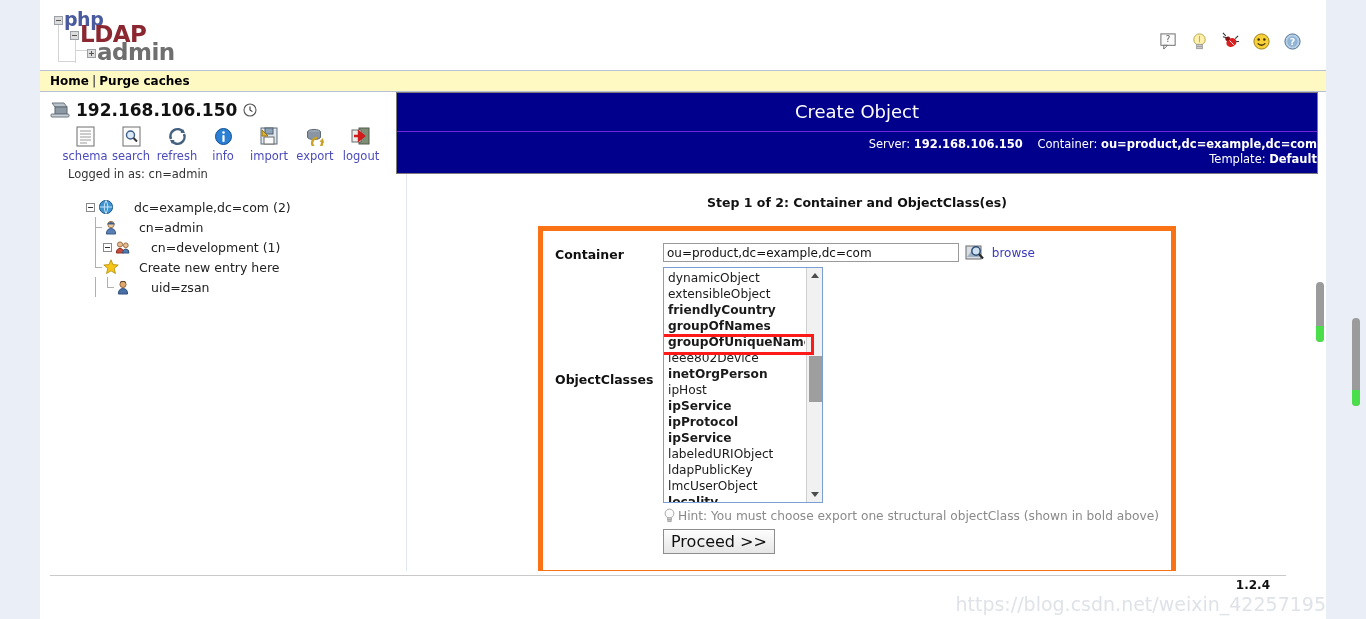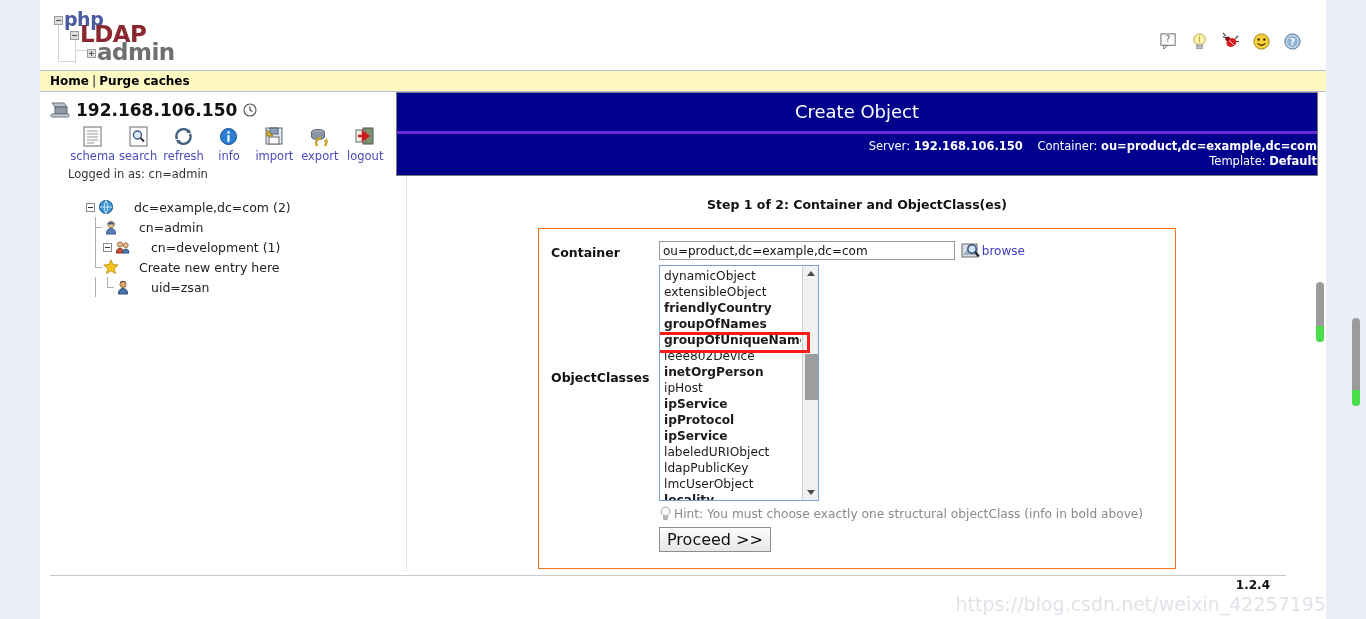--- a/index.html
+++ b/index.html
@@ -102,21 +102,21 @@
     padding:8px 0 0 10px;
     background:#ffffff;
     overflow:hidden;
   }
   #server-line {
     display:flex; align-items:center; gap:6px;
     font-size:17px; font-weight:bold; color:#111;
     margin-bottom:4px;
   }
   #toolbar {
-    display:flex; margin:4px 0 0 20px;
+    display:flex; margin:4px 0 0 12px;
   }
   .tb-item {
     width:46px; text-align:center;
     cursor:pointer;
   }
   .tb-ico { height:24px; display:flex; align-items:center; justify-content:center; }
   .tb-lbl { font-size:11.5px; color:#4b4bbd; margin-top:1px; }
   #loggedin {
     margin:4px 0 0 18px;
     font-size:11.5px; color:#333;
@@ -174,21 +174,21 @@
 
   #page-header {
     background:#00008c;
     border:1px solid #7a7a7a;
     color:#fff;
   }
   #page-title {
     text-align:center;
     font-size:18px;
     padding:8px 0 9px;
-    border-bottom:3px solid #6d28d9;
+    border-bottom:1px solid #6d28d9;
   }
   #page-sub {
     text-align:right;
     font-size:11.5px;
     padding:5px 0 6px;
     line-height:15px;
   }
   #page-sub b { color:#fff; }
   #page-sub .lbl { font-weight:normal; }
 
@@ -196,21 +196,21 @@
     text-align:center;
     font-weight:bold;
     font-size:12.5px;
     color:#111;
     margin:21px 0 16px;
   }
 
   #form-box {
     margin:16px auto;
     width:638px;
-    border:1px solid #f97316;
+    border:5px solid #f97316;
     background:#ffffff;
     padding:12px 0 16px;
     position:relative;
   }
   .form-row { display:flex; align-items:flex-start; padding:0 0 0 12px; }
   .form-label {
     width:108px;
     font-weight:bold;
     font-size:12.5px;
     color:#111;
@@ -223,21 +223,21 @@
     width:296px; height:19px;
     border:1px solid #9a9a9a;
     font-family:"DejaVu Sans", sans-serif;
     font-size:12px;
     color:#111;
     padding:1px 3px;
     background:#fff;
     vertical-align:middle;
   }
   #browse-wrap {
-    display:inline-flex; align-items:center; gap:1px;
+    display:inline-flex; align-items:center; gap:7px;
     margin-left:2px; vertical-align:middle;
   }
   #browse-link { color:#3a3ac0; font-size:12px; text-decoration:none; cursor:pointer; }
 
   
   #oc-listbox {
     margin-top:7px;
     width:160px; height:236px;
     border:1px solid #7b9ed4;
     background:#fff;
@@ -632,21 +632,21 @@
                 <path d="M0 8.4 L176 6.2 L176 2 L196 7 L176 12 L176 8.2 Z" fill="#f52a2a"></path>
               </svg>
             </div>
 
             <div id="hint-row" style="margin-left:0">
               <svg width="13" height="15" viewBox="0 0 13 15">
                 <circle cx="6.5" cy="5.5" r="4.4" fill="#fbfbfb" stroke="#a8a8a8"></circle>
                 <rect x="4.6" y="10" width="3.8" height="1.6" fill="#e4e4e4" stroke="#a8a8a8"></rect>
                 <rect x="4.9" y="12" width="3.2" height="1.6" fill="#e4e4e4" stroke="#a8a8a8"></rect>
               </svg>
-              <span>Hint: You must choose exactly one structural objectClass (info in bold above)</span>
+              <span>Hint: You must choose export one structural objectClass (shown in bold above)</span>
             </div>
 
             <button id="proceed-btn" style="margin-left:0">Proceed &gt;&gt;</button>
 
           </div>
         </div>
 
       </div>
     </div>
   </div>

